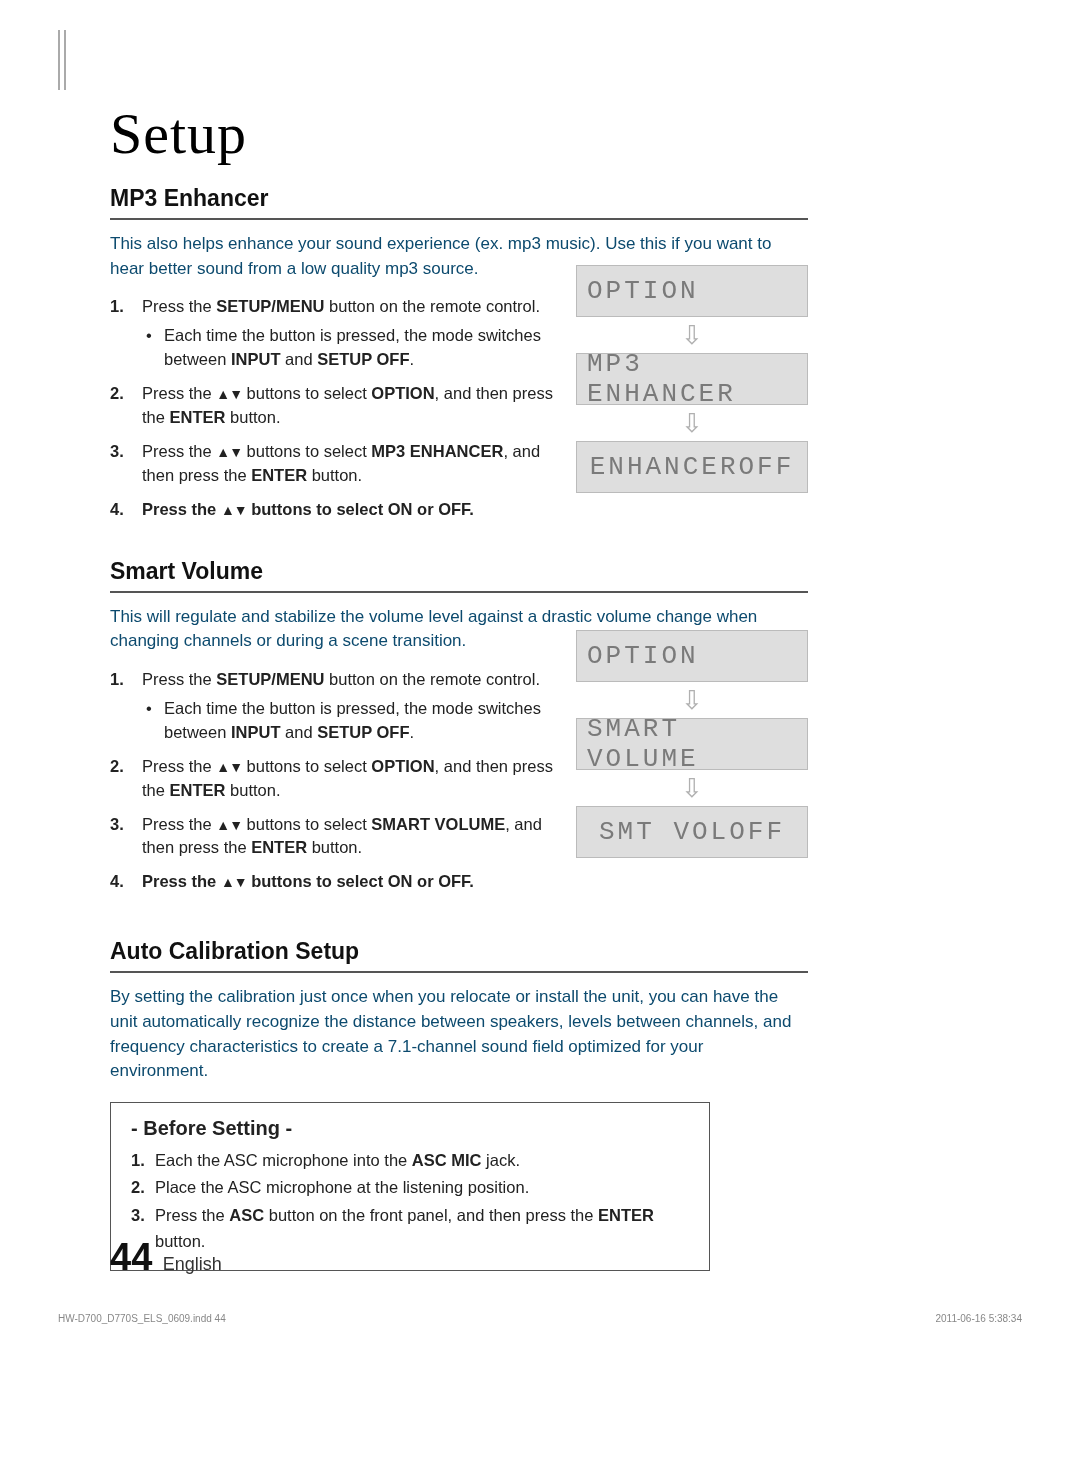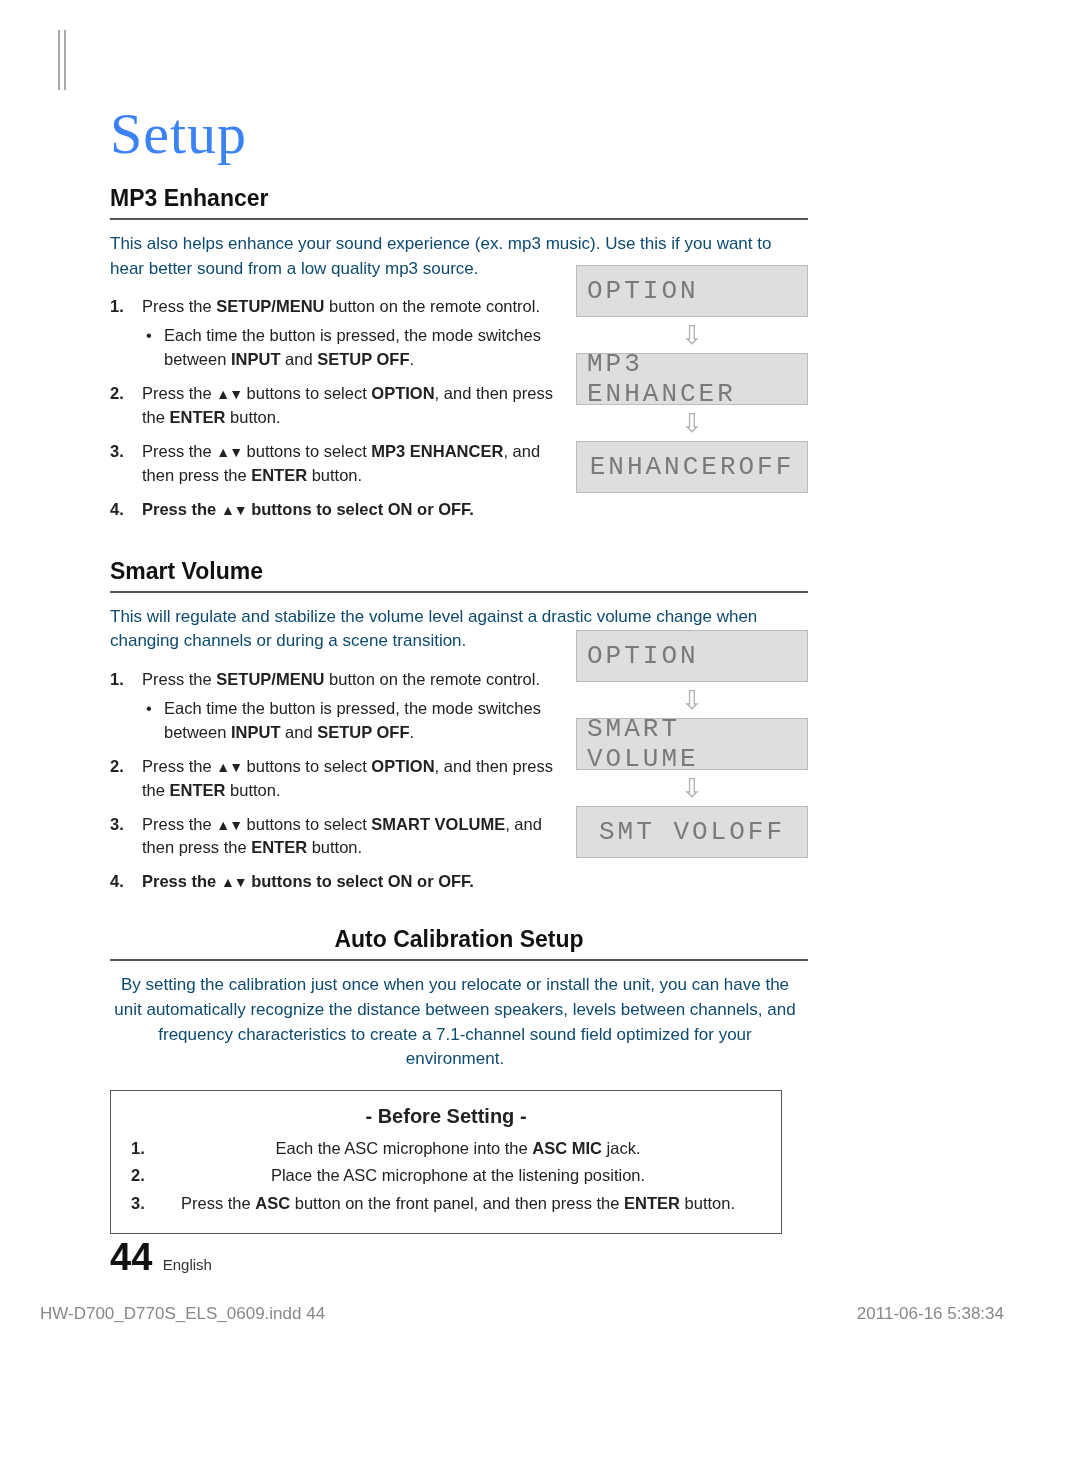--- a/index.html
+++ b/index.html
@@ -19,21 +19,21 @@
     position: absolute;
     left: 110px;
     top: 100px;
     width: 700px;
   }
   .chapter {
     font-family: Georgia, "Times New Roman", serif;
     font-weight: 300;
     font-size: 58px;
     letter-spacing: 1px;
-    color: #3b82f6;
+    color: #000000;
   }
   .section-title {
     font-family: Arial, sans-serif;
     font-weight: bold;
     font-size: 23px;
     color: #111;
     border-bottom: 2px solid #555;
     padding-bottom: 6px;
     margin-top: 18px;
     margin-bottom: 12px;
@@ -108,21 +108,21 @@
   .lcd-arrow {
     text-align: center;
     color: #b0b0b0;
     font-size: 26px;
     line-height: 36px;
     height: 36px;
   }
   
   .before-box {
     border: 1.5px solid #555;
-    width: 672px;
+    width: 600px;
     padding: 14px 20px 14px 20px;
     margin-top: 18px;
   }
   .before-title {
     font-weight: bold;
     font-size: 20px;
     margin-bottom: 8px;
   }
   .before-box ol {
     list-style: none;
@@ -146,38 +146,38 @@
   .page-num {
     font-family: Arial, sans-serif;
     font-weight: 900;
     font-size: 38px;
     color: #111;
     display: inline-block;
     vertical-align: baseline;
     text-align: center;
   }
   .page-lang {
-    font-size: 15px;
+    font-size: 18px;
     color: #333;
     margin-left: 6px;
     margin-top: 8px;
   }
   .imprint {
     position: absolute;
-    left: 40px;
+    left: 58px;
     bottom: 200px;
     width: 964px;
     display: flex;
     justify-content: space-between;
-    font-size: 17px;
+    font-size: 10px;
     color: #888;
     bottom: 155px;
   }
   .sv-wrap { margin-top: 36px; }
-  .ac-wrap { margin-top: 32px; text-align: center; }
+  .ac-wrap { margin-top: 44px; }
 </style>
 </head>
 <body>
 
 <div class="page">
 
   <div class="binding-rule"></div>
 
   <div class="content">
 

